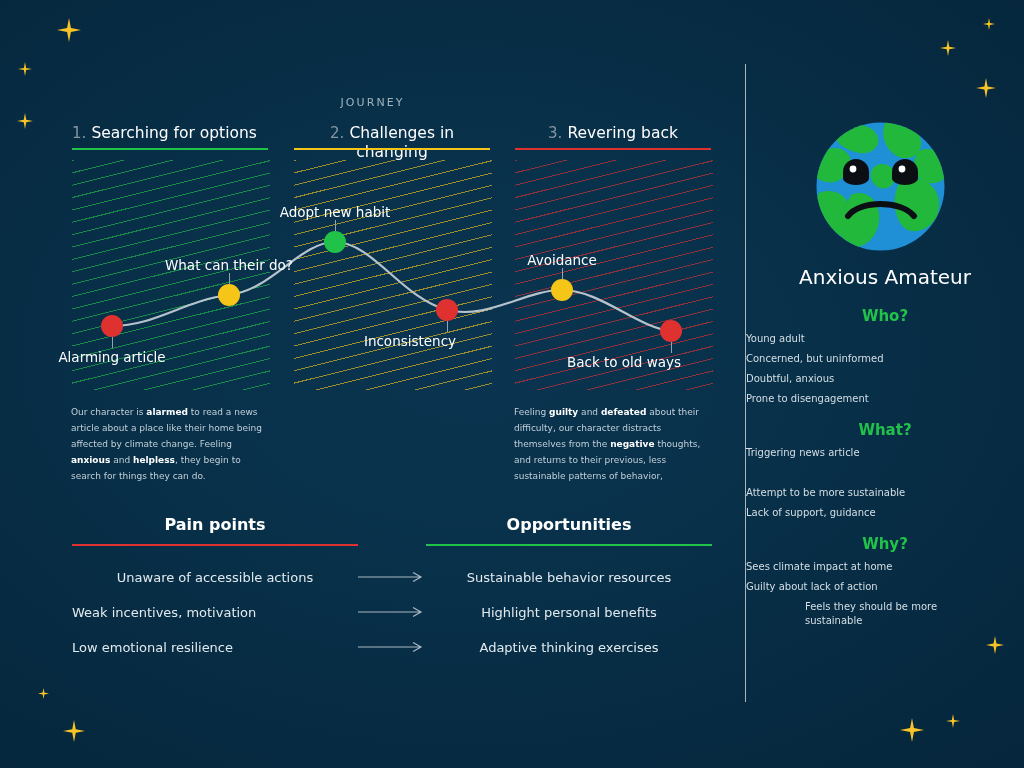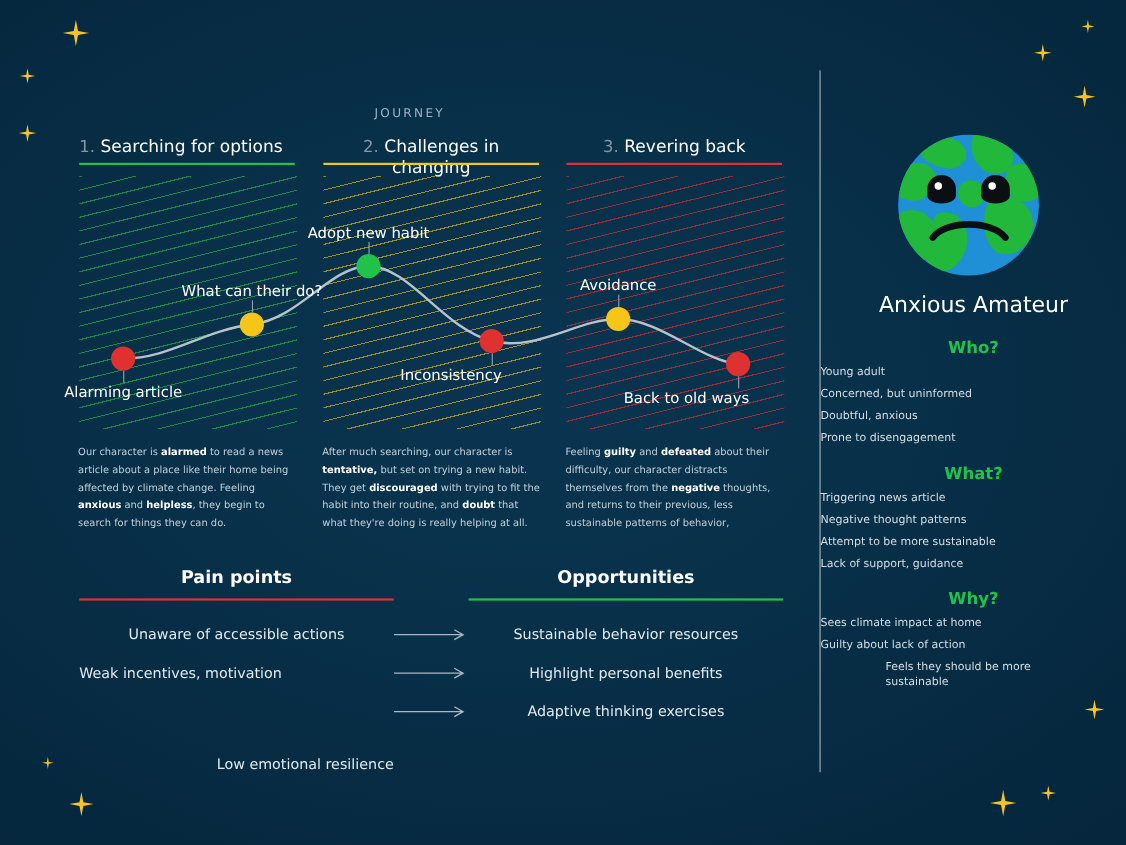--- a/index.html
+++ b/index.html
@@ -245,29 +245,28 @@
     <div class="node-tick" style="left:447px;top:321px;height:11px;"></div>
     <div class="node-label" style="left:310px;top:333px;width:200px;">Inconsistency</div>
 
     <div class="node-tick" style="left:562px;top:268px;height:11px;"></div>
     <div class="node-label" style="left:462px;top:252px;width:200px;">Avoidance</div>
 
     <div class="node-tick" style="left:671px;top:342px;height:11px;"></div>
     <div class="node-label" style="left:524px;top:354px;width:200px;">Back to old ways</div>
 
     <div class="para" style="left:71px;width:199px;">Our character is <b>alarmed</b> to read a news article about a place like their home being affected by climate change. Feeling <b>anxious</b> and <b>helpless</b>, they begin to search for things they can do.</div>
-    <div class="para" style="left:293px;width:199px;">After much searching, our character is <b>tentative,</b> but set on trying a new habit. They get <b>discouraged</b> with trying to fit the habit into their routine, and <b>doubt</b> that what they're doing is really helping at all.</div>
     <div class="para" style="left:514px;width:199px;">Feeling <b>guilty</b> and <b>defeated</b> about their difficulty, our character distracts themselves from the <b>negative</b> thoughts, and returns to their previous, less sustainable patterns of behavior,</div>
 
     <div class="po-head" style="left:72px;width:286px;">Pain points</div>
     <div class="po-rule" id="painRule" style="left: 72px; width: 286px; background: rgb(224, 49, 49);"></div>
 
     <div class="po-item" style="left:72px;width:286px;text-align:center;top:570px;">Unaware of accessible actions</div>
     <div class="po-item" style="left:72px;width:286px;top:605px;">Weak incentives, motivation</div>
-    <div class="po-item" style="left:72px;width:286px;text-align:right;top:640px;margin-top:48px;">Low emotional resilience</div>
+    <div class="po-item" style="left:72px;width:286px;text-align:left;top:640px;">Low emotional resilience</div>
 
     <div class="po-head" style="left:426px;width:286px;">Opportunities</div>
     <div class="po-rule" id="oppRule" style="left: 426px; width: 286px; background: rgb(33, 194, 74);"></div>
 
     <div class="po-item" style="left:426px;width:286px;text-align:center;top:570px;">Sustainable behavior resources</div>
     <div class="po-item" style="left:426px;width:286px;text-align:center;top:605px;">Highlight personal benefits</div>
     <div class="po-item" style="left:426px;width:286px;text-align:center;top:640px;">Adaptive thinking exercises</div>
 
     <svg class="po-arrow" style="left:358px;top:571px;" viewBox="0 0 70 12">
       <path d="M0,6 L62,6 M55,1.5 L63,6 L55,10.5" fill="none" stroke="#a9b8c2" stroke-width="1.2"></path>
@@ -312,21 +311,20 @@
     <div id="char-name">Anxious Amateur</div>
 
     <div class="cat-head" style="top:307px;">Who?</div>
     <div class="cat-item" style="top:332px;">Young adult</div>
     <div class="cat-item" style="top:352px;">Concerned, but uninformed</div>
     <div class="cat-item" style="top:372px;">Doubtful, anxious</div>
     <div class="cat-item" style="top:392px;">Prone to disengagement</div>
 
     <div class="cat-head" style="top:421px;">What?</div>
     <div class="cat-item" style="top:446px;">Triggering news article</div>
-    <div class="cat-item" style="top:466px;">Negative thought patterns</div>
     <div class="cat-item" style="top:486px;">Attempt to be more sustainable</div>
     <div class="cat-item" style="top:506px;">Lack of support, guidance</div>
 
     <div class="cat-head" style="top:535px;">Why?</div>
     <div class="cat-item" style="top:560px;">Sees climate impact at home</div>
     <div class="cat-item" style="top:580px;">Guilty about lack of action</div>
     <div class="cat-item" style="top:600px;width:160px;left:59px;">Feels they should be more sustainable</div>
   </div>
 
 </div>

